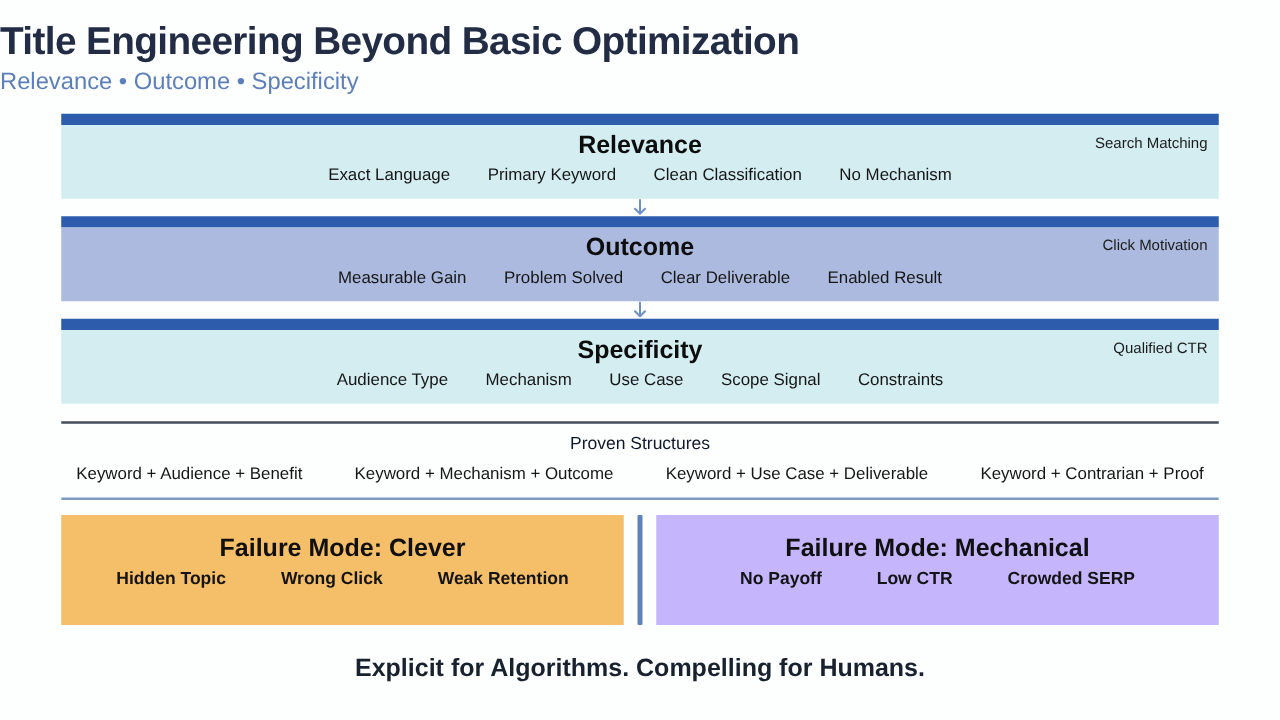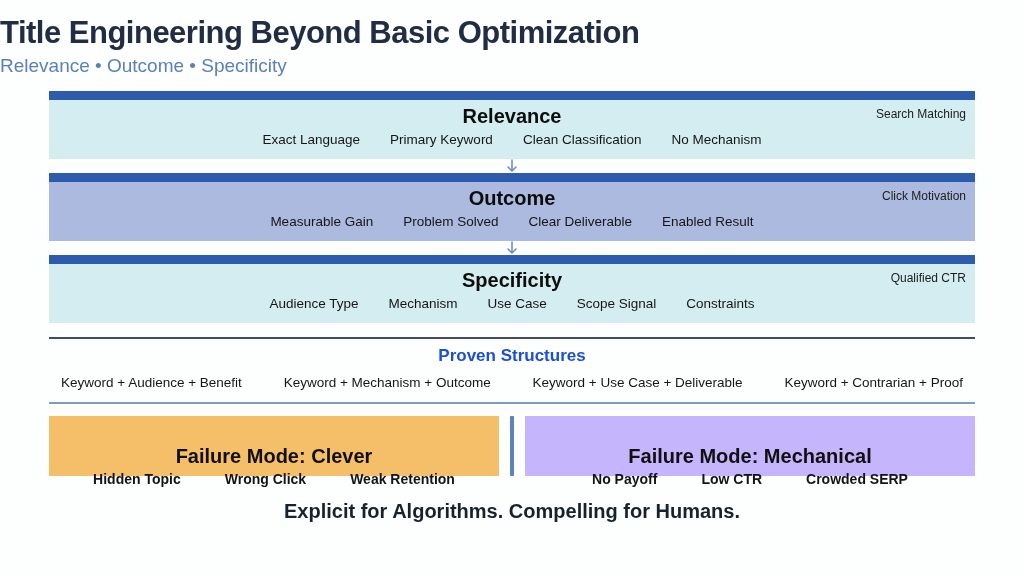--- a/index.html
+++ b/index.html
@@ -75,44 +75,44 @@
   
   .proven {
     width: 926px;
     margin: 14px auto 0 auto;
     border-top: 2px solid #454d5c;
     border-bottom: 2px solid #7f9cc0;
     padding: 7px 8px 12px 8px;
   }
   .proven-heading {
     text-align: center;
-    font-size: 17px;
-    font-weight: 700;
-    color: #1d4ed8;
+    font-size: 14px;
+    font-weight: 400;
+    color: #0f172a;
   }
   .proven-items {
     display: flex;
     justify-content: space-between;
     margin-top: 9px;
     padding: 0 4px;
     font-size: 13.5px;
     font-weight: 500;
     color: #161616;
   }
   
   .failures {
     width: 926px;
     margin: 12px auto 0 auto;
     display: flex;
     align-items: stretch;
   }
   .failure-box {
     flex: 1;
-    height: 60px;
-    padding-top: 27px;
+    height: 88px;
+    padding-top: 14px;
   }
   .failure-heading {
     text-align: center;
     font-size: 20px;
     font-weight: 700;
     color: #101010;
     line-height: 26px;
   }
   .failure-items {
     display: flex;

